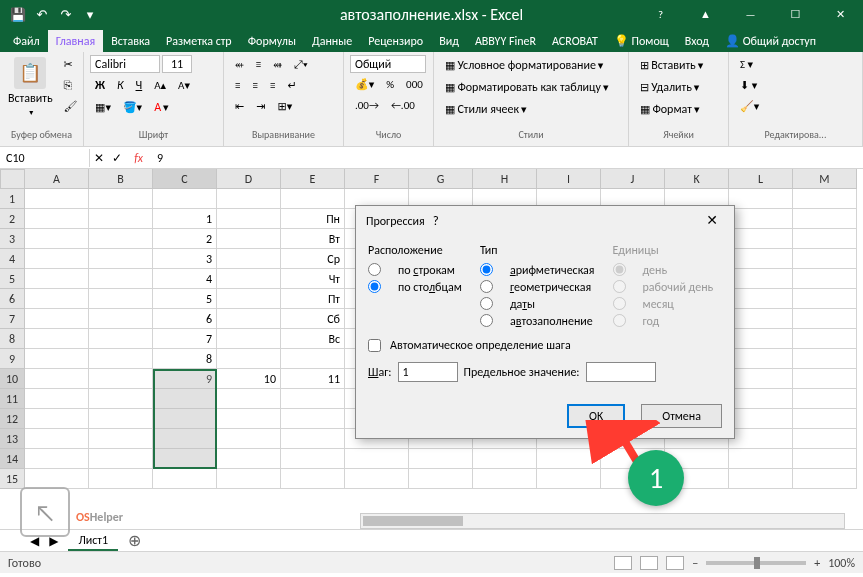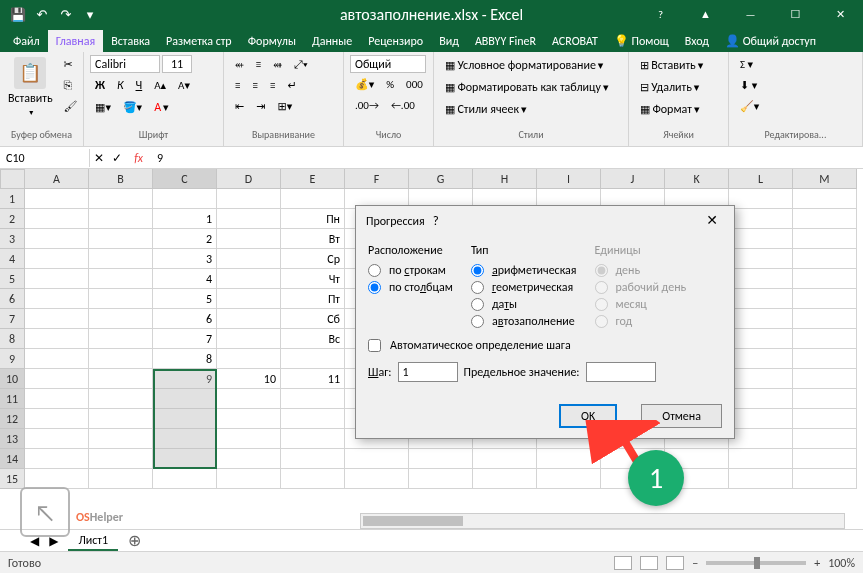--- a/index.html
+++ b/index.html
@@ -51,30 +51,30 @@
 .zoom-thumb{position:absolute;left:48px;top:-4px;width:6px;height:12px;background:#888}
 .viewbtn{width:18px;height:14px;border:1px solid #aaa;background:#fff}
 .dialog{position:absolute;left:355px;top:205px;width:380px;background:#f0f0f0;border:1px solid #888;box-shadow:3px 3px 10px rgba(0,0,0,.3)}
 .dialog-title{padding:6px 10px;font-size:12px;display:flex;align-items:center}
 .dialog-title .close{margin-left:auto;font-size:14px;padding:0 6px}
 .dialog-title .help{padding:0 8px;font-size:13px}
 .dialog-body{padding:8px 12px}
 .groups{display:flex;gap:18px}
 .fgroup{display:flex;flex-direction:column;gap:3px}
 .fgroup-title{font-size:12px;margin-bottom:3px}
-.radio{display:flex;align-items:center;gap:8px;font-size:12px}
+.radio{display:flex;align-items:flex-start;gap:17px;font-size:12px}
 .radio input{margin:0}
 .radio.disabled{color:#999}
 .chk{display:flex;align-items:center;gap:9px;margin:10px 0;font-size:12px}
 .inputs{display:flex;align-items:center;gap:6px;margin:8px 0}
 .inputs label{font-size:12px}
 .inputs input{border:1px solid #888;padding:2px 4px;font-size:12px}
 .step{width:60px}
 .limit{width:70px}
-.dlgbtns{display:flex;justify-content:flex-end;gap:24px;padding:6px 12px 10px}
+.dlgbtns{display:flex;justify-content:flex-end;gap:16px;padding:6px 12px 10px}
 .dlgbtn{padding:3px 20px;border:1px solid #888;background:#e8e8e8;font-size:12px}
 .dlgbtn.primary{border:2px solid #0078d7}
 .arrow{position:absolute;left:570px;top:420px;pointer-events:none}
 .badge{position:absolute;left:628px;top:450px;width:56px;height:56px;border-radius:50%;background:#1aae6f;color:#fff;display:flex;align-items:center;justify-content:center;font-size:28px;box-shadow:0 2px 6px rgba(0,0,0,.3)}
 .watermark{position:absolute;left:20px;bottom:40px;display:flex;align-items:center;gap:6px;opacity:.85}
 .wm-icon{width:50px;height:50px;border:2px solid #aaa;border-radius:6px;display:flex;align-items:center;justify-content:center;font-size:24px;color:#888}
 .wm-text{font-size:24px;font-weight:bold}
 .wm-os{color:#f25a2a}
 .wm-h{color:#888}
 .underline{text-decoration:underline}

